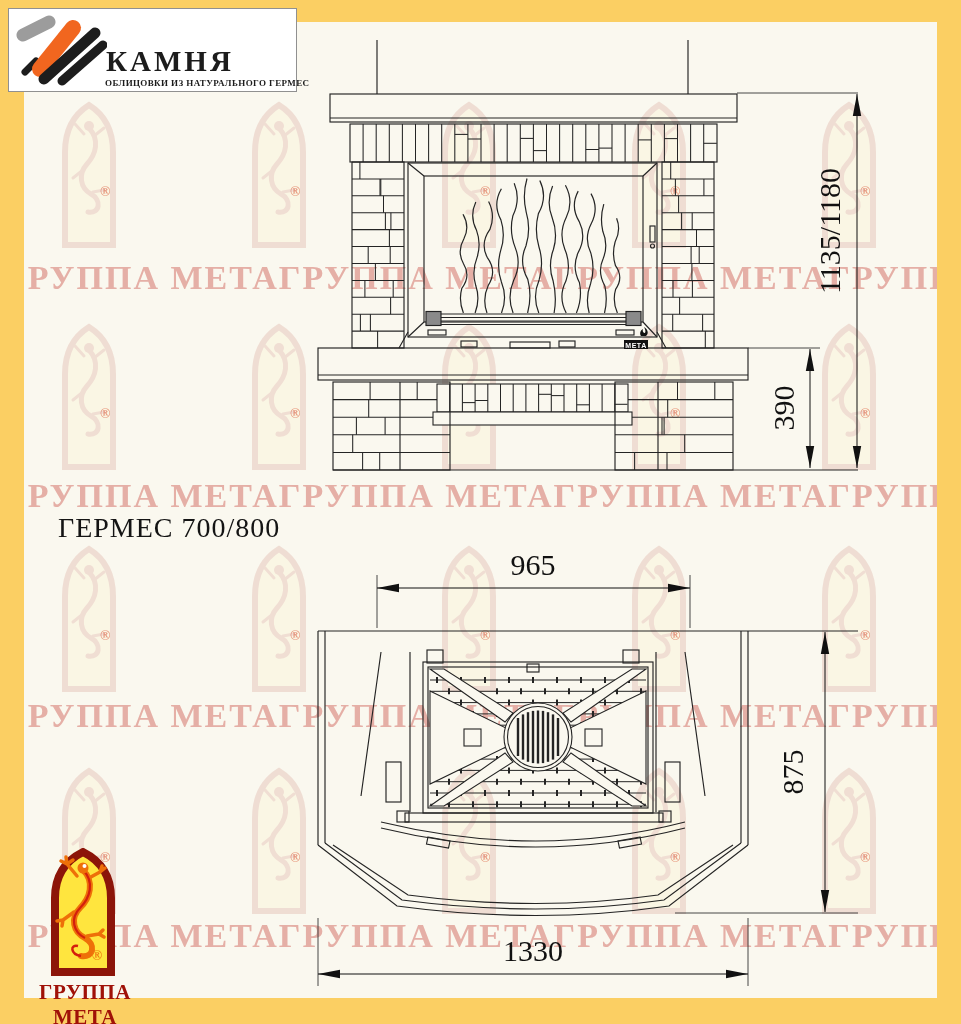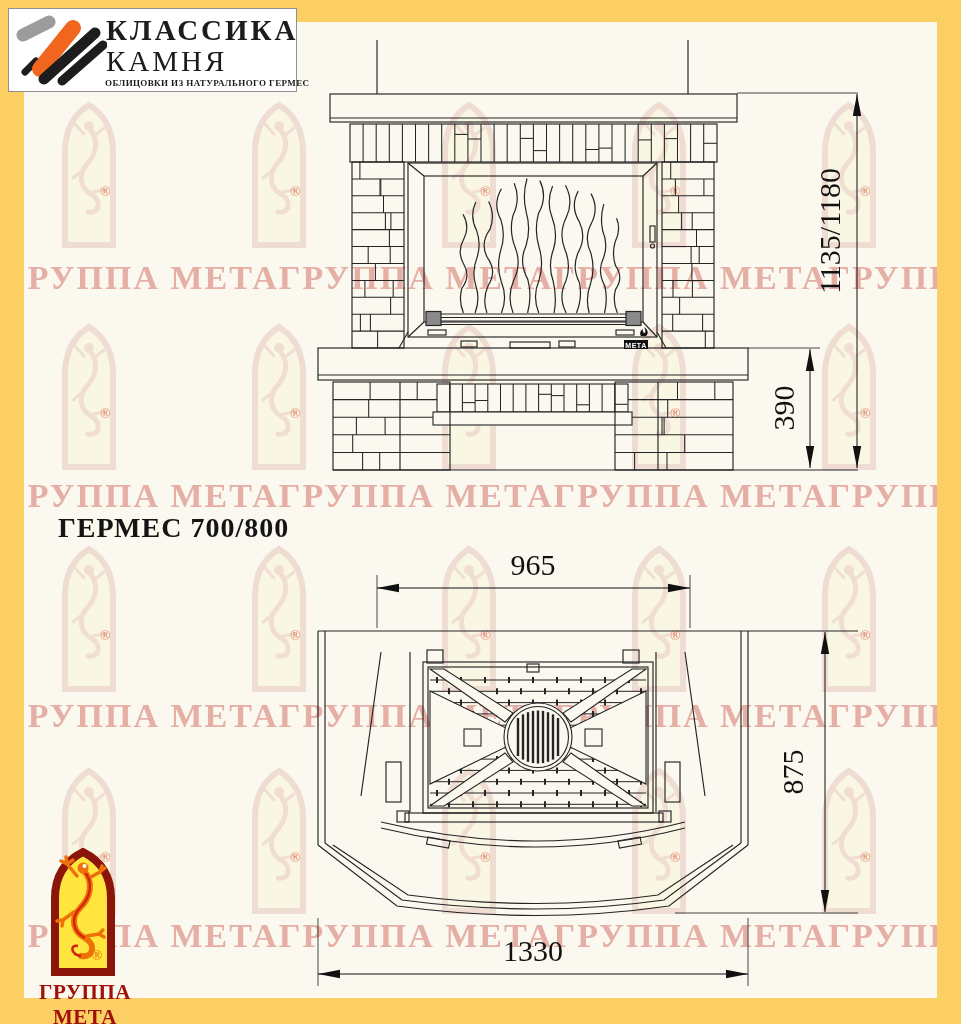--- a/index.html
+++ b/index.html
@@ -9,25 +9,25 @@
   #bar-top{left:0;top:0;width:961px;height:22px;}
   #bar-left{left:0;top:22px;width:24px;bottom:0;}
   #bar-right{right:0;top:22px;width:24px;bottom:0;}
   #bar-bottom{left:24px;bottom:0;right:24px;height:26px;}
   svg.dwg{position:absolute;left:0;top:0;z-index:5;}
   .wm-text{font-family:"Liberation Serif",serif;font-weight:bold;font-size:34px;letter-spacing:2px;fill:#e5afa6;}
   .wm-reg{font-family:"Liberation Serif",serif;font-weight:bold;font-size:14px;fill:#d84b2a;opacity:.55;}
   .wm-arch{opacity:.13;}
   .dim-label{font-family:"Liberation Serif",serif;font-size:30px;fill:#111;}
   .plate-label{font-family:"Liberation Sans",sans-serif;font-size:7px;font-weight:bold;fill:#fff;letter-spacing:.5px;}
-  .page-title{position:absolute;left:58px;top:512px;z-index:12;font-weight:bold;font-size:28px;letter-spacing:1px;color:#141414;}
+  .page-title{position:absolute;left:58px;top:512px;z-index:12;font-weight:normal;font-size:28px;letter-spacing:1px;color:#141414;}
   .logo-box{position:absolute;left:8px;top:8px;width:287px;height:82px;background:#fff;border:1px solid #909090;z-index:15;}
   .logo-strokes{position:absolute;left:6px;top:5px;}
   .brand-l1{position:absolute;left:97px;top:7px;font-weight:bold;font-size:29px;letter-spacing:3px;color:#1c1c1c;line-height:1;}
-  .brand-l2{position:absolute;left:97px;top:38px;font-weight:normal;font-size:29px;letter-spacing:3px;color:#1c1c1c;line-height:1;}
+  .brand-l2{position:absolute;left:97px;top:38px;font-weight:bold;font-size:29px;letter-spacing:3px;color:#1c1c1c;line-height:1;}
   .brand-sub{position:absolute;left:96px;top:69px;font-weight:bold;font-size:9px;letter-spacing:.4px;color:#1c1c1c;white-space:nowrap;}
   .meta-logo{position:absolute;left:50px;top:848px;z-index:12;}
   .footer-brand{position:absolute;left:10px;top:980px;width:150px;text-align:center;z-index:12;font-weight:bold;font-size:21px;letter-spacing:.5px;color:#a01208;}
 </style>
 </head>
 <body>
 
 <div class="content-bg"></div>
 
 <svg class="dwg" width="961" height="1024" viewBox="0 0 961 1024">
@@ -487,21 +487,20 @@
 <div class="logo-box">
   <svg class="logo-strokes" width="92" height="72">
     <g stroke-linecap="round" fill="none">
       <path d="M8,21 L34,8" stroke="#9c9c9c" stroke-width="13"></path>
       <path d="M10,58 L21,47" stroke="#1d1d1d" stroke-width="7"></path>
       <path d="M25,55 L58,14" stroke="#f1661f" stroke-width="16"></path>
       <path d="M29,65 L80,19" stroke="#1d1d1d" stroke-width="11"></path>
       <path d="M47,67 L88,31" stroke="#1d1d1d" stroke-width="9"></path>
     </g>
   </svg>
-  <div class="brand-l1">КЛАССИКА</div>
   <div class="brand-l2">КАМНЯ</div>
   <div class="brand-sub">ОБЛИЦОВКИ ИЗ НАТУРАЛЬНОГО ГЕРМЕС</div>
 </div>
 
 <div class="page-title">ГЕРМЕС 700/800</div>
 
 <svg class="meta-logo" width="66" height="128">
   <path d="M33,4 Q61,18 61,50 L61,124 L5,124 L5,50 Q5,18 33,4 Z" fill="#ffe53e" stroke="#8c1509" stroke-width="8"></path>
   <g fill="none" stroke="#ee7008" stroke-linecap="round">
     <path d="M33,22 C45,34 40,50 30,60 C20,70 23,84 35,90 C46,96 44,110 31,108" stroke-width="6"></path>

